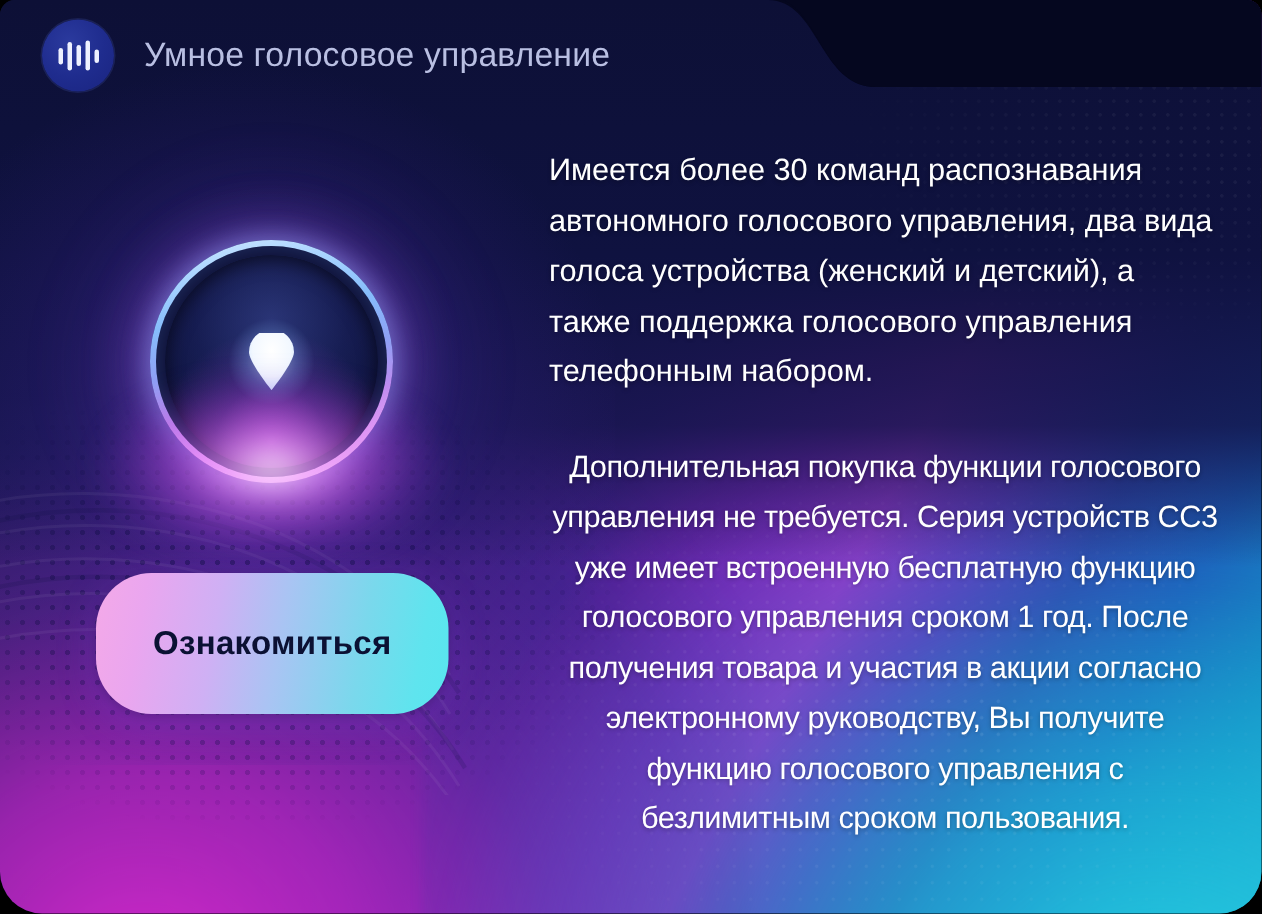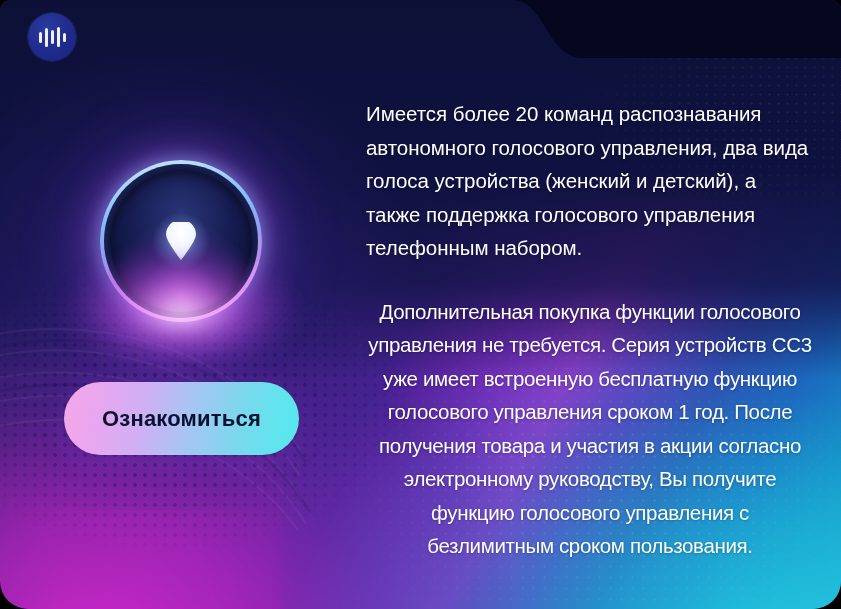--- a/index.html
+++ b/index.html
@@ -285,21 +285,21 @@
     background: radial-gradient(circle, rgba(190,225,255,0.60) 0%, rgba(140,190,255,0.26) 40%, rgba(90,140,230,0) 70%);
   }
   .orb-pin svg { position: relative; width: 100%; height: 100%; display: block; }
 
   
   .cta {
     position: absolute;
     left: 64px;
     top: 382px;
     width: 235px;
-    height: 73px;
+    height: 94px;
     border: none;
     border-radius: 37px;
     cursor: pointer;
     font-family: inherit;
     font-size: 22px;
     font-weight: 700;
     color: #0b1133;
     letter-spacing: 0.2px;
     background: linear-gradient(100deg,
       #f4a9e8 0%,
@@ -378,20 +378,21 @@
   </div>
 
   <div class="header-row">
     <div class="logo-badge">
       <i></i>
         <i></i>
         <i></i>
         <i></i>
         <i></i>
     </div>
+    <div class="header-title">Умное голосовое управление</div>
   </div>
 
   <div class="left-panel">
 
     <div class="orb-wrap">
       <div class="orb-halo"></div>
       <div class="orb-ring">
         <div class="orb-core">
           <div class="orb-pin">
             <svg viewBox="0 0 30 38" aria-hidden="true">
@@ -408,17 +409,17 @@
         </div>
       </div>
       <div class="orb-bloom"></div>
     </div>
 
   </div>
 
   <button class="cta">Ознакомиться</button>
 
   <div class="copy">
-    <p>Имеется более 20 команд распознавания автономного голосового управления, два вида голоса устройства (женский и детский), а также поддержка голосового управления телефонным набором.</p>
+    <p>Имеется более 30 команд распознавания автономного голосового управления, два вида голоса устройства (женский и детский), а также поддержка голосового управления телефонным набором.</p>
     <p class="tight">Дополнительная покупка функции голосового управления не требуется. Серия устройств CC3 уже имеет встроенную бесплатную функцию голосового управления сроком 1 год. После получения товара и участия в акции согласно электронному руководству, Вы получите функцию голосового управления с безлимитным сроком пользования.</p>
   </div>
 
 </div>
 
 </body></html>

